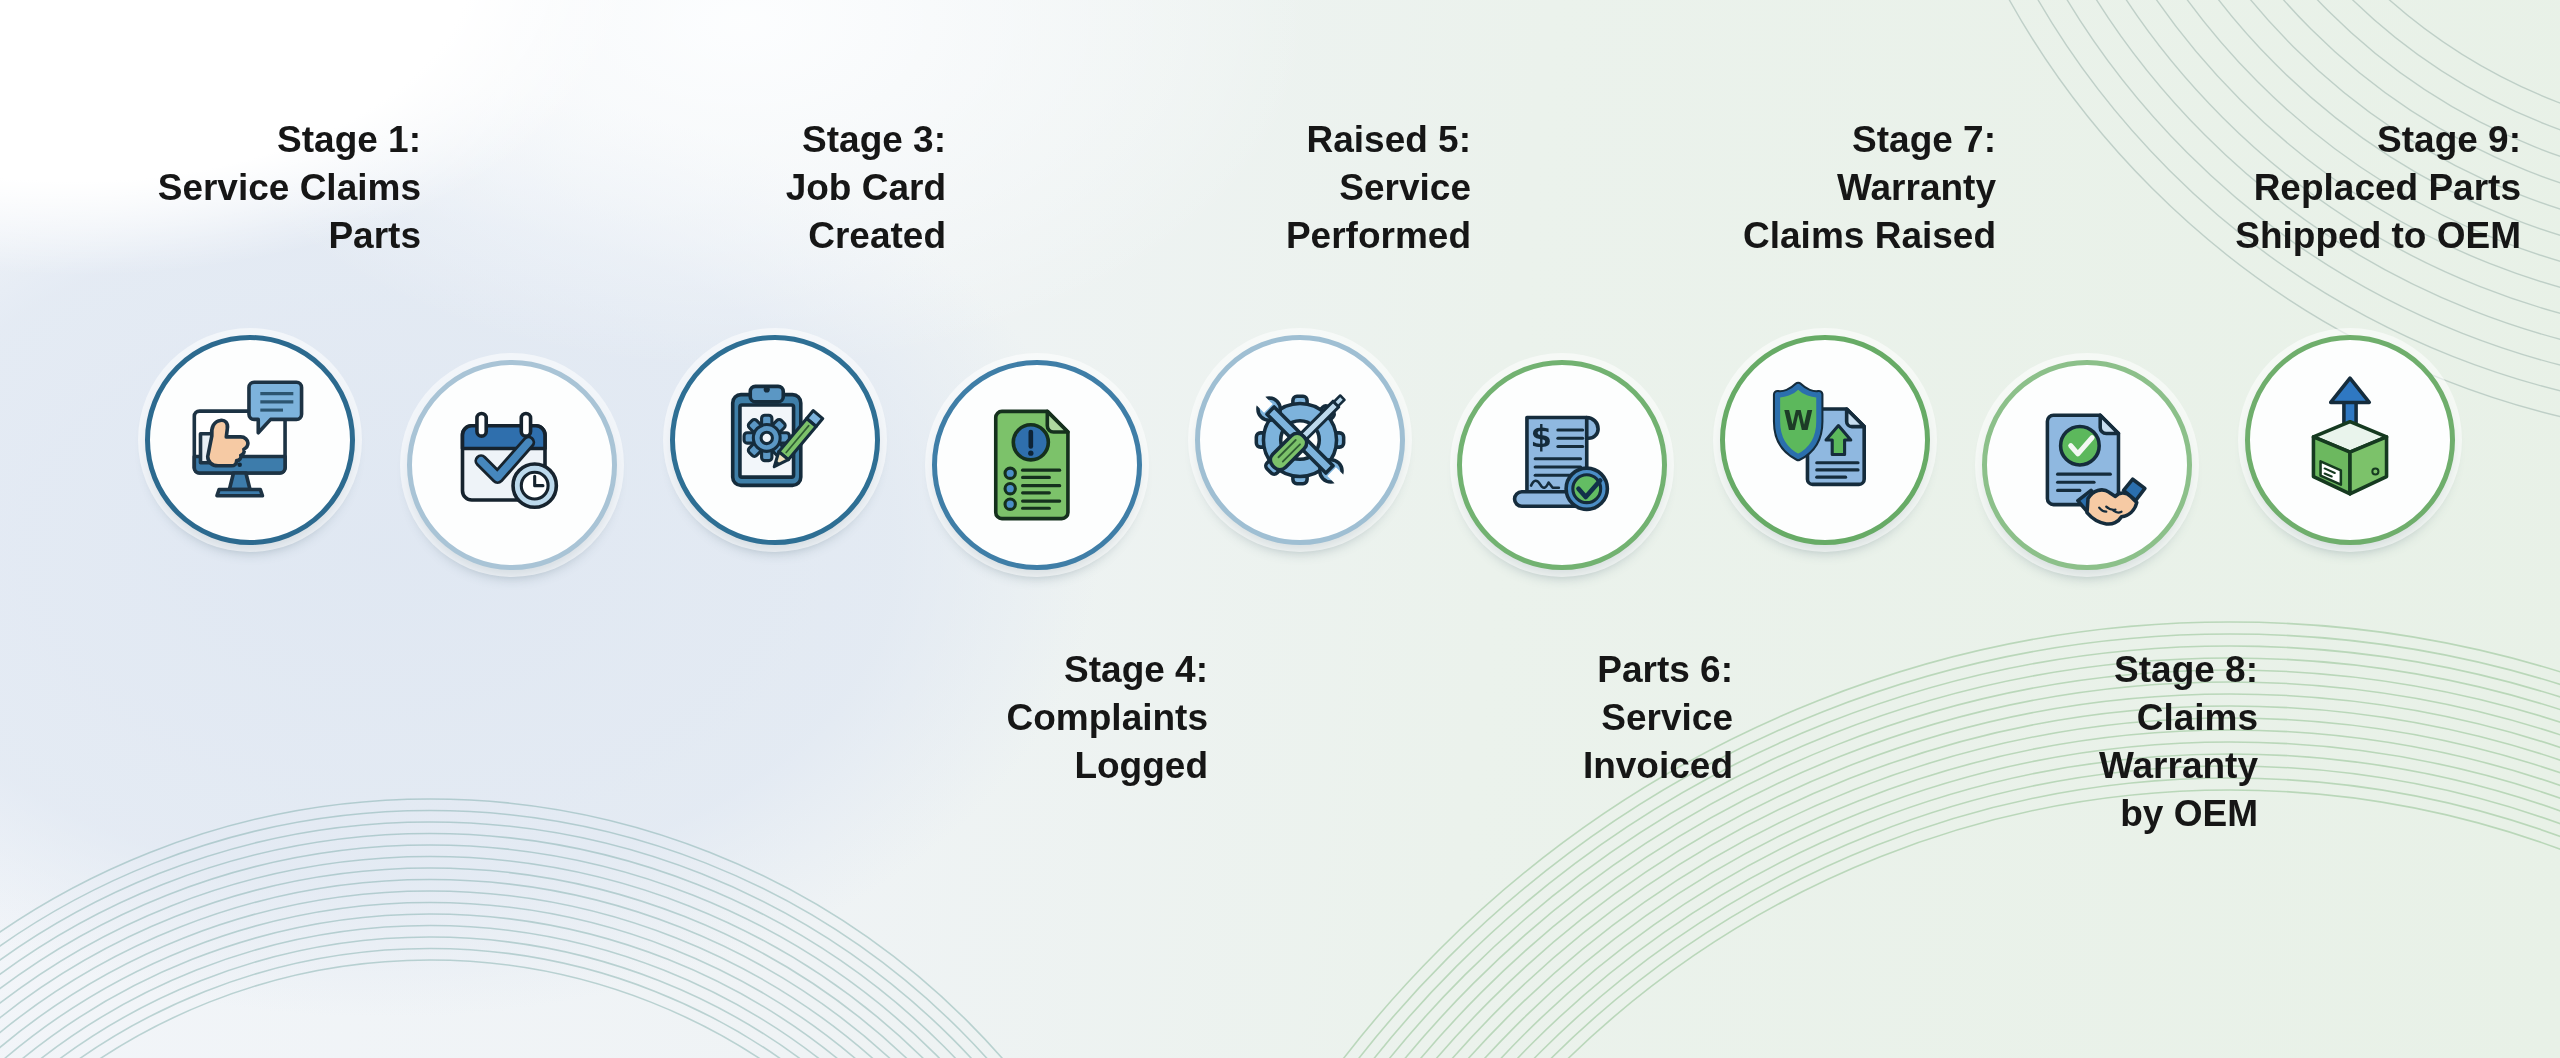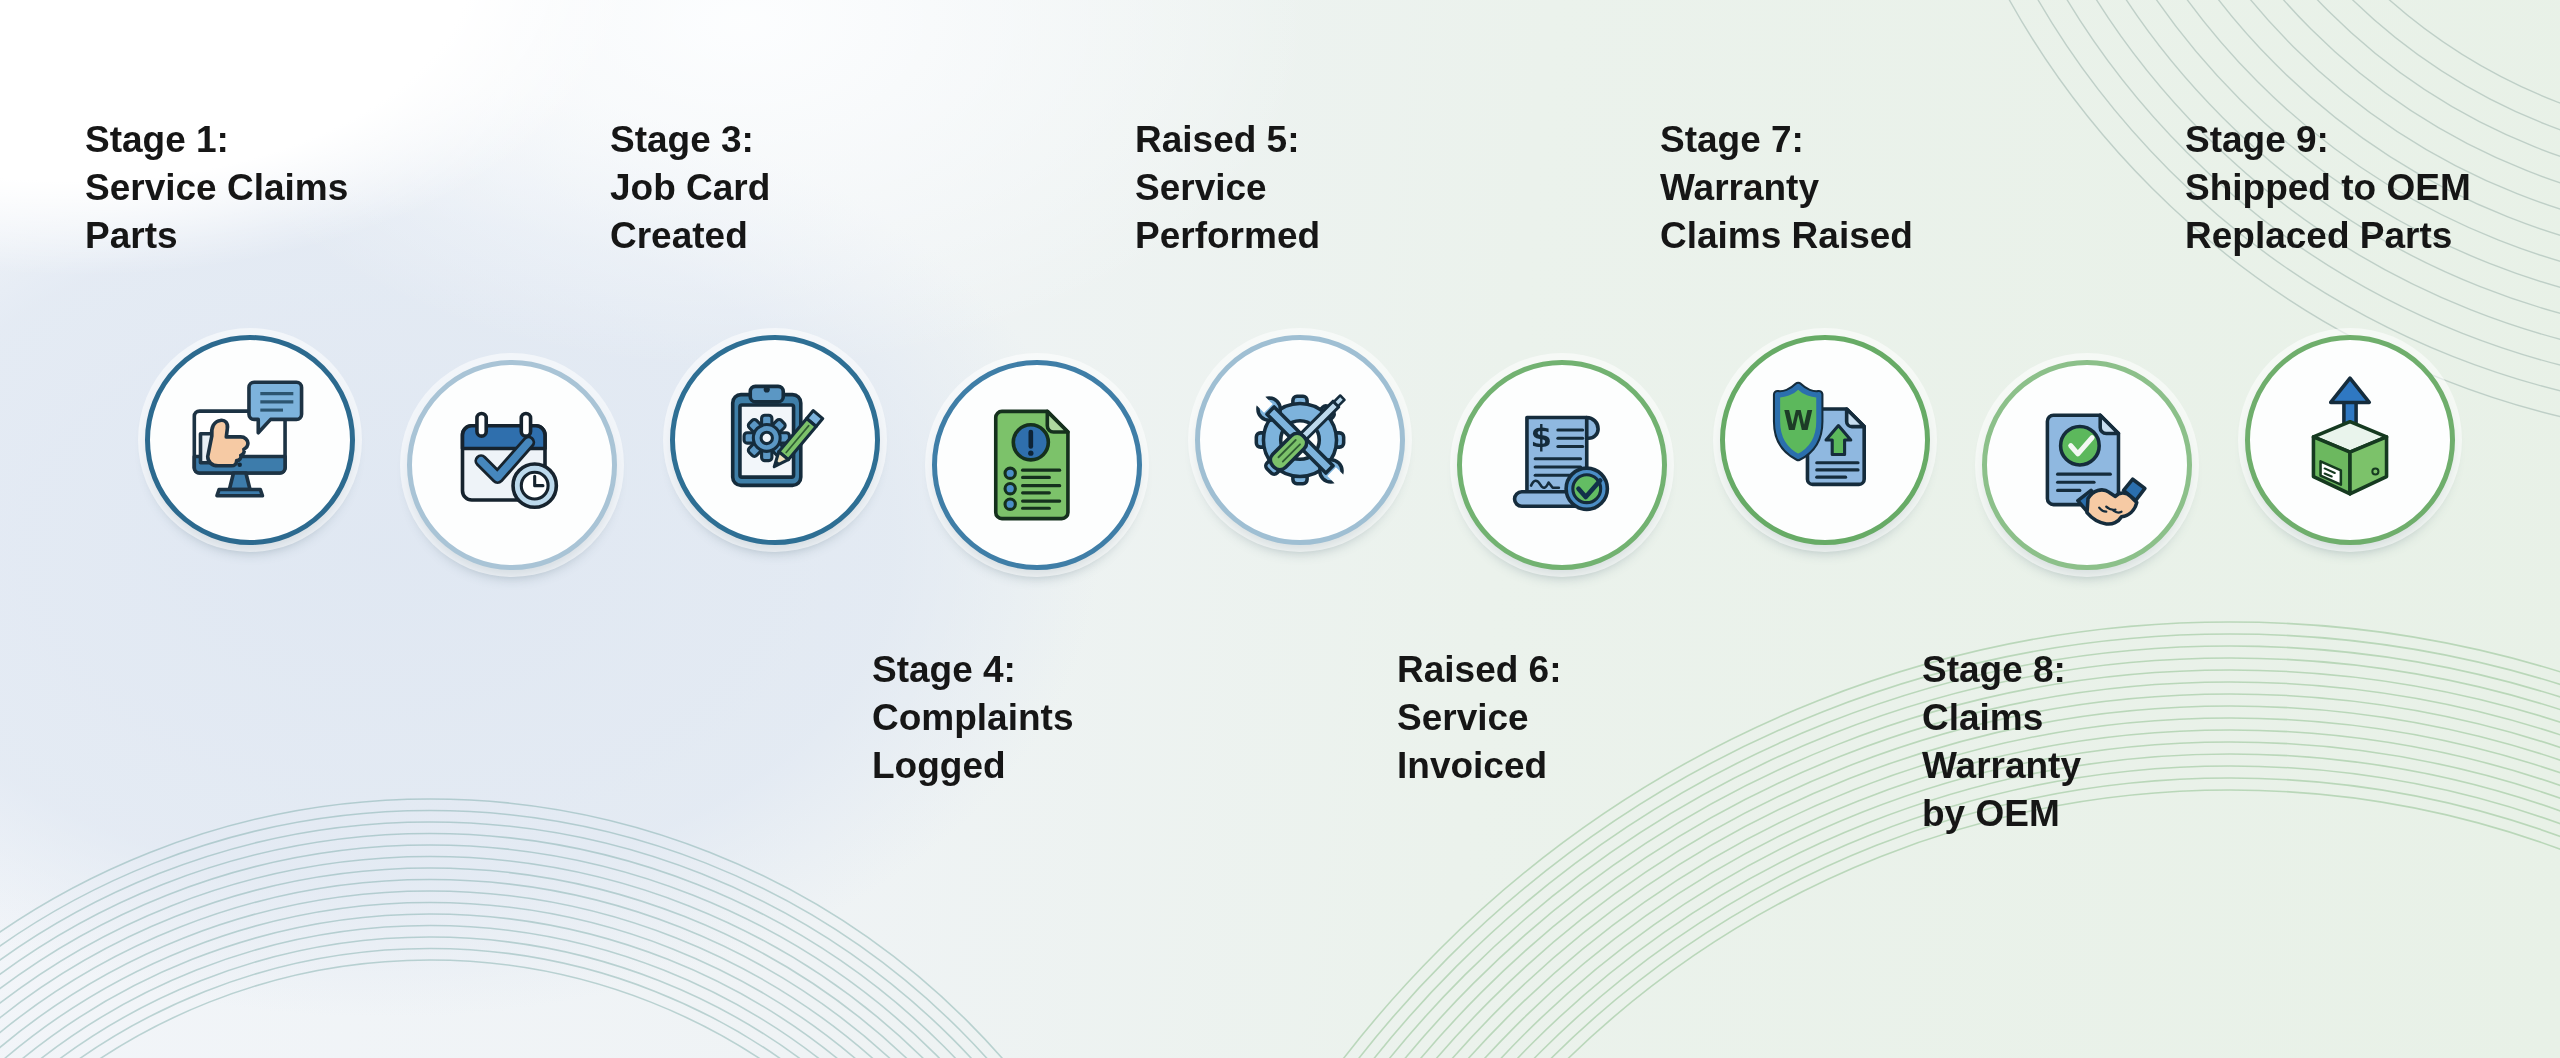--- a/index.html
+++ b/index.html
@@ -10,21 +10,21 @@
       radial-gradient(ellipse 760px 430px at 3% -4%, #ffffff 0%, #ffffff 52%, rgba(255,255,255,0) 74%),
       radial-gradient(ellipse 820px 500px at 29% 2%, rgba(253,254,255,.95) 0%, rgba(253,254,255,0) 70%),
       radial-gradient(ellipse 980px 640px at 15% 52%, rgba(223,231,242,.95) 0%, rgba(223,231,242,.72) 52%, rgba(223,231,242,0) 73%),
       linear-gradient(96deg,#f2f5f9 0%,#eff3f5 34%,#ebf2ec 58%,#e8f1e7 100%);}
   .waves{position:absolute;inset:0;}
   .waves g{fill:none;}
   g[data-name="wave-pattern-bottom-left"]{stroke:rgba(96,156,150,.38);stroke-width:1.6;}
   g[data-name="wave-pattern-bottom-right"]{stroke:rgba(120,178,118,.42);stroke-width:1.6;}
   g[data-name="wave-pattern-top-right"]{stroke:rgba(140,166,160,.45);stroke-width:1.4;}
   .stage{position:absolute;top:0;height:1058px;width:320px;}
-  .stage-label{position:absolute;left:0;width:100%;text-align:left;
+  .stage-label{position:absolute;left:16px;width:100%;text-align:right;
     font-weight:700;font-size:37px;line-height:48px;color:#161616;}
   .label-top{top:116px;}
   .label-bottom{top:646px;}
   .circle{position:absolute;left:60px;width:200px;height:200px;border-radius:50%;
     background:#fdfefe;border:5px solid #888;display:flex;align-items:center;justify-content:center;
     box-shadow:0 0 0 7px rgba(255,255,255,.55), 0 10px 13px -4px rgba(52,84,100,.38);}
   .odd .circle{top:335px;}
   .even .circle{top:360px;}
   .icon{width:132px;height:132px;display:block;}
   .s1{left:85px;}  .s2{left:347px;} .s3{left:610px;} .s4{left:872px;} .s5{left:1135px;}
@@ -251,21 +251,21 @@
               <line x1="38" y1="74" x2="82" y2="74"></line>
           </g>
           <path d="M34 84 q4 -9 9 -1 q4 7 8 -2 l4 5 h6" fill="none" stroke-width="2.5"></path>
           <circle cx="88" cy="87" r="20" fill="#4b8ec7" stroke-width="3.5"></circle>
           <circle cx="88" cy="87" r="13.5" fill="#63bd63" stroke-width="3"></circle>
           <path d="M80 87 l7 8 l14 -16" fill="none" stroke="#11314a" stroke-width="4.5"></path>
         </g>
       </svg>
     </div>
     <div class="stage-label label-bottom" data-name="stage-6-label">
-      <div data-name="stage-6-line-1">Raised 6:</div>
+      <div data-name="stage-6-line-1">Parts 6:</div>
       <div data-name="stage-6-line-2">Service</div>
       <div data-name="stage-6-line-3">Invoiced</div>
     </div>
   </div>
 
   <div class="stage s7 odd" data-name="stage-7">
     <div class="stage-label label-top" data-name="stage-7-label">
       <div data-name="stage-7-line-1">Stage 7:</div>
       <div data-name="stage-7-line-2">Warranty</div>
       <div data-name="stage-7-line-3">Claims Raised</div>
@@ -317,22 +317,22 @@
       <div data-name="stage-8-line-1">Stage 8:</div>
       <div data-name="stage-8-line-2">Claims</div>
       <div data-name="stage-8-line-3">Warranty</div>
       <div data-name="stage-8-line-4">by OEM</div>
     </div>
   </div>
 
   <div class="stage s9 odd" data-name="stage-9">
     <div class="stage-label label-top" data-name="stage-9-label">
       <div data-name="stage-9-line-1">Stage 9:</div>
+      <div data-name="stage-9-line-2">Replaced Parts</div>
       <div data-name="stage-9-line-3">Shipped to OEM</div>
-      <div data-name="stage-9-line-2">Replaced Parts</div>
     </div>
     <div class="circle" data-name="stage-9-circle" style="border-color: rgb(111, 174, 108);">
       <svg class="icon" viewBox="0 0 130 130" data-name="parts-box-arrow-icon">
         <g stroke="#163a20" stroke-width="3.5" stroke-linejoin="round" stroke-linecap="round">
           <g stroke="#152c3c">
             <rect x="59" y="26" width="12" height="32" fill="#2f78c2"></rect>
             <path d="M65 4 l19 24 h-38 Z" fill="#2f78c2"></path>
           </g>
           <path d="M29 62 L65 47 L101 62 L65 77 Z" fill="#e9f4ec"></path>
           <path d="M80 71 l13 -5 v12 l-7 6 Z" fill="#5b97c4" stroke-width="2.5"></path>

